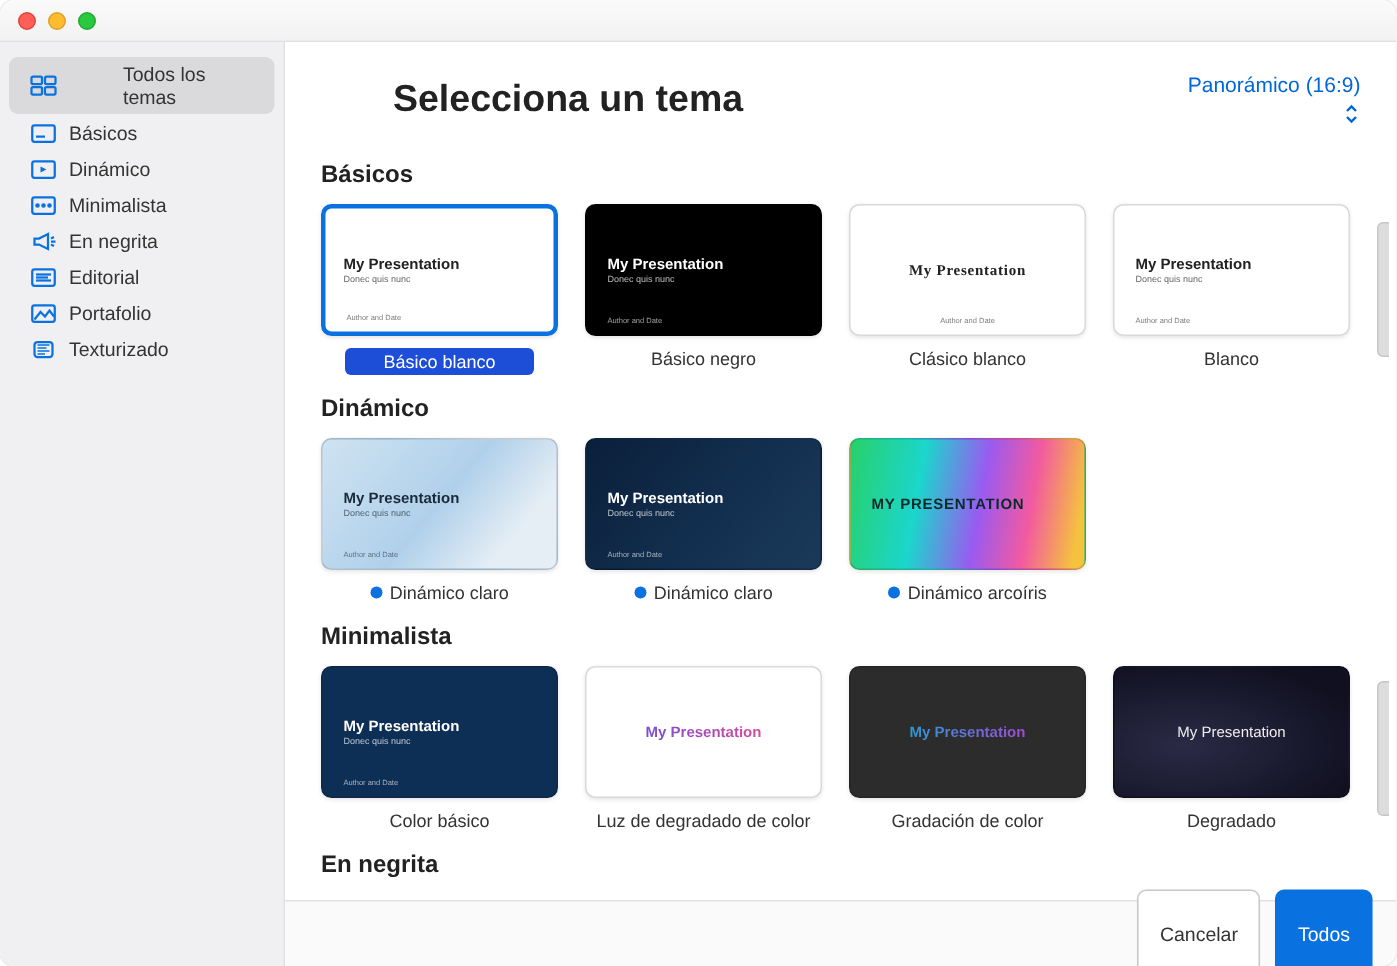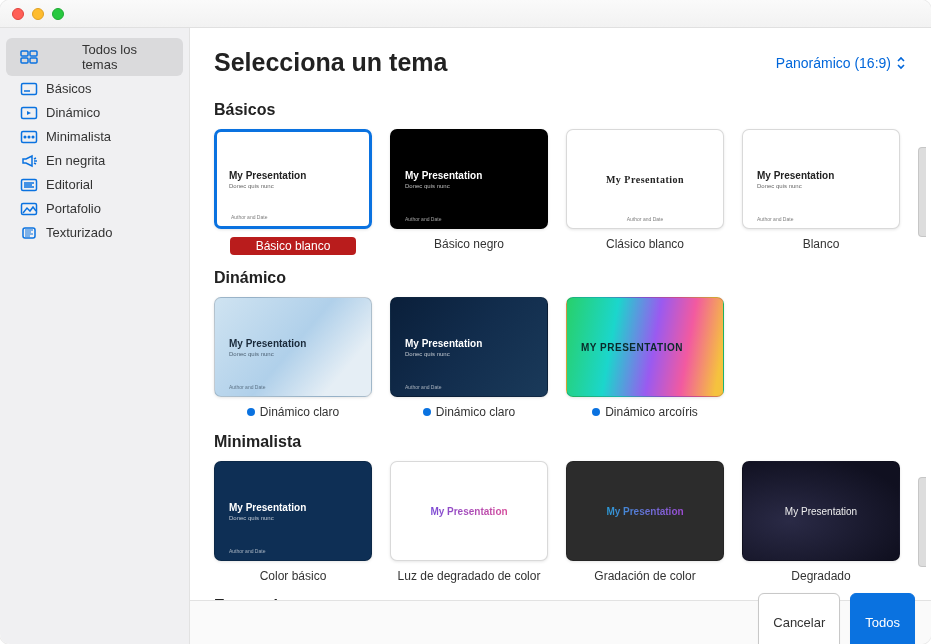--- a/index.html
+++ b/index.html
@@ -50,60 +50,62 @@
 
   
   .content {
     flex: 1;
     display: flex; flex-direction: column;
     min-width: 0;
   }
   .content-header {
     display: flex; justify-content: space-between; align-items: center;
     padding: 20px 24px 10px 24px;
+    margin-left: 48px;
   }
   .page-title { font-size: 25px; font-weight: 700; color: #222; }
   .aspect-picker {
-    display: flex; align-items: flex-start; gap: 4px;
+    display: flex; align-items: flex-end; gap: 4px;
     color: #0066da; font-size: 14px;
     cursor: default;
+    flex-direction: column;
   }
   .aspect-picker .chev { width: 12px; height: 16px; }
 
   .scroll-area { flex:1; overflow-y: auto; padding: 0 0 12px 24px; }
   .scroll-area::-webkit-scrollbar { width: 14px; }
   .scroll-area::-webkit-scrollbar-thumb { background: #c8c8c8; border-radius: 8px; border: 3px solid #fff; }
 
   .section-title { font-size: 16px; font-weight: 700; color: #222; margin: 14px 0 10px 0; }
   .section-title.cut { margin-bottom: 0; }
 
   .theme-row { display: flex; gap: 18px; }
   .theme-cell { width: 158px; display: flex; flex-direction: column; align-items: center; }
   .thumb {
-    width: 158px; height: 100px;
+    width: 158px; height: 88px;
     border-radius: 7px;
     border: 1px solid rgba(0,0,0,0.15);
     background: #fff;
     position: relative;
     overflow: hidden;
     display: flex; flex-direction: column;
     justify-content: center;
     padding-left: 14px;
     box-shadow: 0 1px 3px rgba(0,0,0,0.1);
   }
   .thumb.selected { border: 3px solid #0a72e0; padding-left: 12px; }
   .thumb .t-title { font-size: 10px; font-weight: 700; }
   .thumb .t-sub { font-size: 6px; opacity: 0.7; margin-top: 2px; }
   .thumb .t-footer { position: absolute; bottom: 6px; left: 14px; font-size: 5px; opacity: 0.6; }
   .theme-label {
     font-size: 12px; color: #333; margin-top: 8px;
     display: flex; align-items: center; gap: 5px;
   }
   .theme-label.selected-badge {
-    background: #b91c1c; color: #fff; padding: 2px 26px; border-radius: 4px; font-weight: 500; text-align: right;
+    background: #1d4ed8; color: #fff; padding: 2px 26px; border-radius: 4px; font-weight: 500; text-align: right;
   }
   .dot { width: 8px; height: 8px; border-radius: 50%; background: #0a72e0; display: inline-block; }
 
   .peek {
     width: 8px; height: 90px; align-self: center;
     border-radius: 4px 0 0 4px; background: #ddd;
     border: 1px solid rgba(0,0,0,0.1); border-right: none;
   }
 
   

